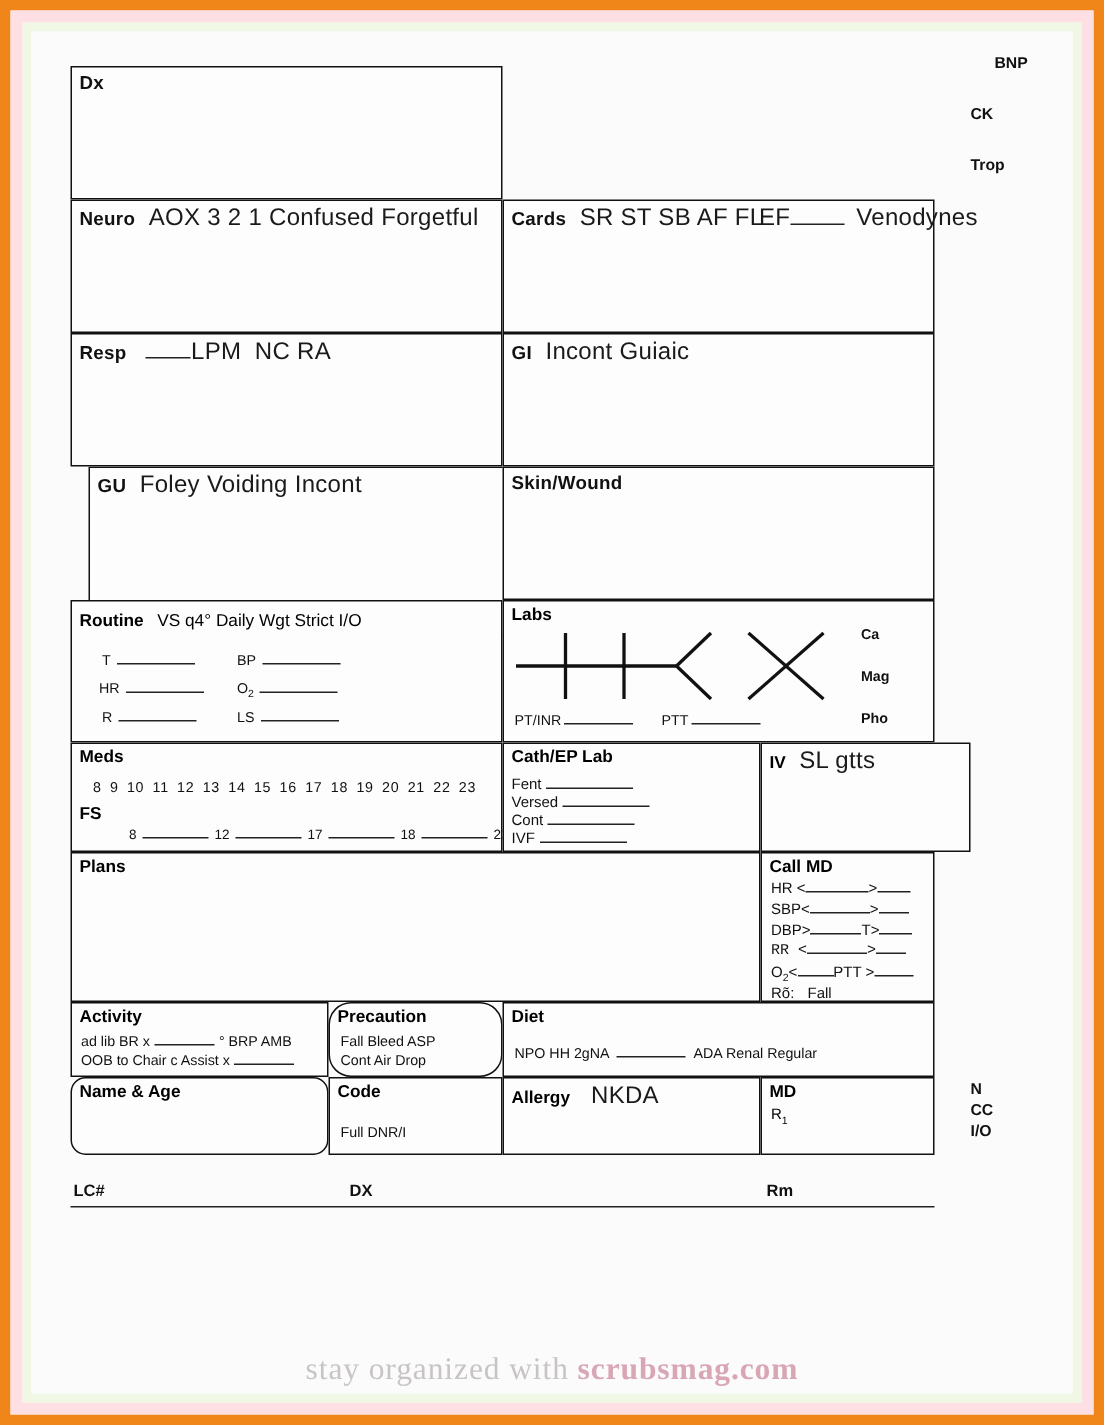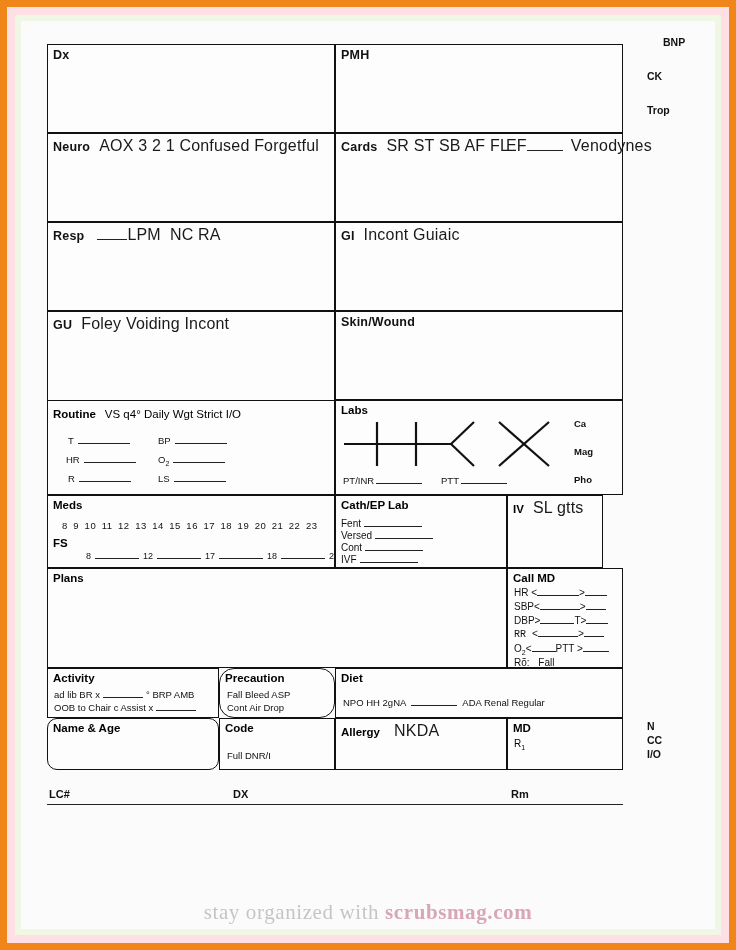--- a/index.html
+++ b/index.html
@@ -215,23 +215,20 @@
   <div class="frame-orange"></div>
   <div class="frame-pink"></div>
   <div class="frame-green"></div>
   <div class="sheet"></div>
 
   <div id="form">
 
     <div class="box" style="left:0px; top:0px; width:288px; height:89px;">
       <div class="hdr lbl">Dx</div>
     </div>
-    <div class="box" style="left:288px; top:0px; width:288px; height:89px;">
-      <div class="hdr lbl">PMH</div>
-    </div>
 
     <div class="box" style="left:0px; top:89px; width:288px; height:89px;">
       <div class="hdr">
         <span class="lbl">Neuro</span><span class="opt inline-opts">AOX  3  2  1    Confused    Forgetful</span>
       </div>
     </div>
     <div class="box" style="left:0px; top:178px; width:288px; height:89px;">
       <div class="hdr">
         <span class="lbl">Resp</span><span class="rule" style="width:30px; margin-left:13px;"></span><span class="opt">LPM</span><span class="opt inline-opts">NC  RA</span>
       </div>
@@ -244,21 +241,21 @@
       <div style="position:absolute; left:170px; top:3px; white-space:nowrap;">
         <span class="opt">EF</span><span class="rule" style="width:36px;"></span><span class="opt" style="margin-left:8px;">Venodynes</span>
       </div>
     </div>
     <div class="box" style="left:288px; top:178px; width:288px; height:89px;">
       <div class="hdr">
         <span class="lbl">GI</span><span class="opt inline-opts">Incont    Guiaic</span>
       </div>
     </div>
 
-    <div class="box" style="left:0px; top:267px; width:288px; height:114px;">
+    <div class="box" style="left:12px; top:267px; width:288px; height:114px;">
       <div class="hdr">
         <span class="lbl">GU</span><span class="opt inline-opts">Foley   Voiding   Incont</span>
       </div>
     </div>
     <div class="box" style="left:288px; top:267px; width:288px; height:89px;">
       <div class="hdr lbl">Skin/Wound</div>
     </div>
 
     <div class="box" style="left:0px; top:356px; width:288px; height:95px;">
       <div class="hdr">
@@ -334,21 +331,21 @@
         <span>Versed</span><span class="rule"></span>
       </div>
       <div class="cath-line" style="top:46px;">
         <span>Cont</span><span class="rule"></span>
       </div>
       <div class="cath-line" style="top:58px;">
         <span>IVF</span><span class="rule"></span>
       </div>
     </div>
 
-    <div class="box" style="left:460px; top:451px; width:96px; height:73px;">
+    <div class="box" style="left:460px; top:451px; width:140px; height:73px;">
       <div class="hdr">
         <span class="lbl-sm">IV</span><span class="opt inline-opts">SL   gtts</span>
       </div>
     </div>
 
     <div class="box" style="left:0px; top:524px; width:460px; height:100px;">
       <div class="hdr lbl-sm">Plans</div>
     </div>
 
     <div class="box" style="left:460px; top:524px; width:116px; height:100px;">

